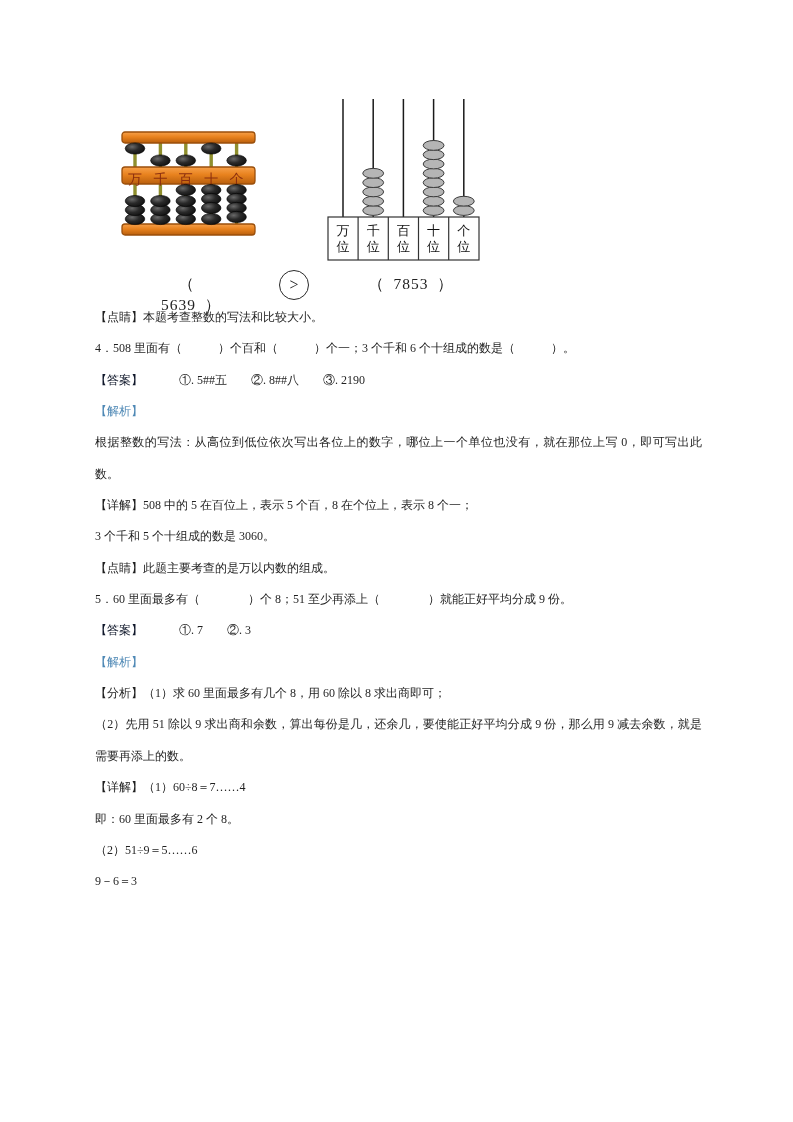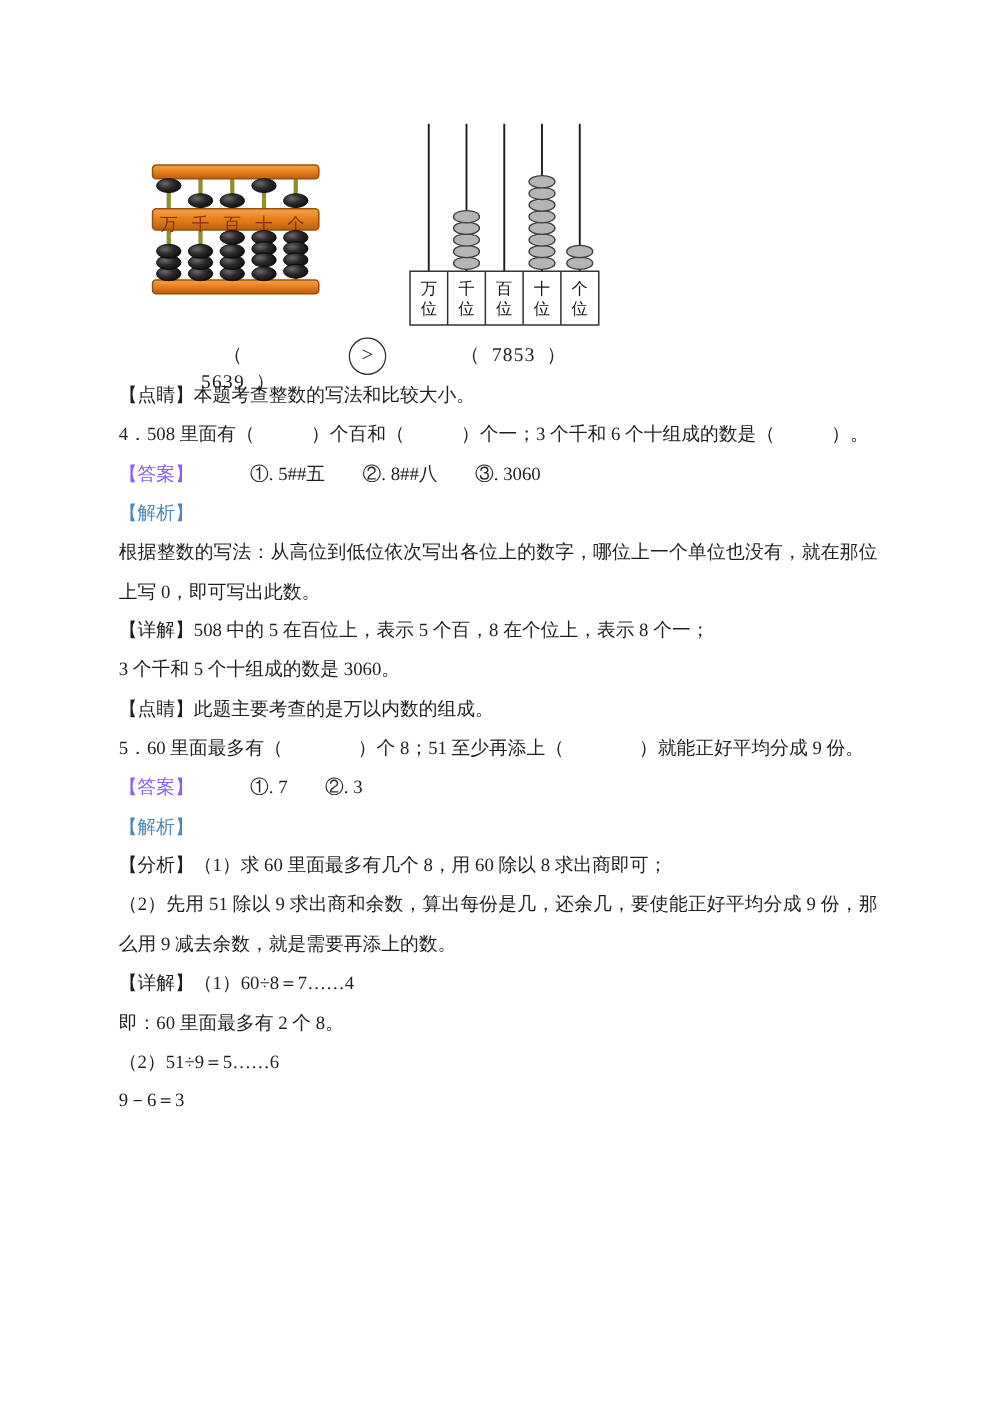--- a/index.html
+++ b/index.html
@@ -17,25 +17,25 @@
   .cmp-left{position:absolute;left:149px;top:4px;width:84px;text-align:center;letter-spacing:1px;}
   .cmp-right{position:absolute;left:368px;top:4px;width:86px;text-align:center;letter-spacing:1px;}
   .cmp-circle{
     position:absolute;left:279px;top:0px;width:30px;height:30px;border:1.4px solid #2a2a2a;
     border-radius:50%;display:flex;align-items:center;justify-content:center;
     font-size:16px;color:#222;box-sizing:border-box;
   }
   
   .content{
     position:absolute;left:95px;top:302px;width:607px;
-    font-size:15px;line-height:31.35px;text-align:justify;
+    font-size:12px;line-height:31.35px;text-align:justify;
   }
   .line{margin:0;}
   .lbl-plain{color:#1f1f1f;}
-  .lbl-answer{color:#8b5cf6;}
+  .lbl-answer{color:#0f172a;}
   .lbl-analysis{color:#4e88b5;}
   text{font-family:"Liberation Serif","DejaVu Serif",serif;}
 </style>
 </head>
 <body>
 
 <div class="page">
 
   <div class="figure">
 
@@ -143,21 +143,21 @@
       <span class="cmp-circle">
         <span>&gt;</span>
       </span>
       <span class="cmp-right">（ 7853 ）</span>
     </div>
   </div>
 
   <div class="content" id="content">
       <div class="line"><span class="lbl-plain">【点睛】</span><span>本题考查整数的写法和比较大小。</span></div>
       <div class="line"><span>4．508 里面有（　　　）个百和（　　　）个一；3 个千和 6 个十组成的数是（　　　）。</span></div>
-      <div class="line"><span class="lbl-answer">【答案】</span><span>　　　①. 5##五　　②. 8##八　　③. 3060</span></div>
+      <div class="line"><span class="lbl-answer">【答案】</span><span>　　　①. 5##五　　②. 8##八　　③. 2190</span></div>
       <div class="line"><span class="lbl-analysis">【解析】</span><span>&nbsp;</span></div>
       <div class="line"><span>根据整数的写法：从高位到低位依次写出各位上的数字，哪位上一个单位也没有，就在那位上写 0，即可写出此数。</span></div>
       <div class="line"><span class="lbl-plain">【详解】</span><span>508 中的 5 在百位上，表示 5 个百，8 在个位上，表示 8 个一；</span></div>
       <div class="line"><span>3 个千和 5 个十组成的数是 3060。</span></div>
       <div class="line"><span class="lbl-plain">【点睛】</span><span>此题主要考查的是万以内数的组成。</span></div>
       <div class="line"><span>5．60 里面最多有（　　　　）个 8；51 至少再添上（　　　　）就能正好平均分成 9 份。</span></div>
       <div class="line"><span class="lbl-answer">【答案】</span><span>　　　①. 7　　②. 3</span></div>
       <div class="line"><span class="lbl-analysis">【解析】</span><span>&nbsp;</span></div>
       <div class="line"><span class="lbl-plain">【分析】</span><span>（1）求 60 里面最多有几个 8，用 60 除以 8 求出商即可；</span></div>
       <div class="line"><span>（2）先用 51 除以 9 求出商和余数，算出每份是几，还余几，要使能正好平均分成 9 份，那么用 9 减去余数，就是需要再添上的数。</span></div>

